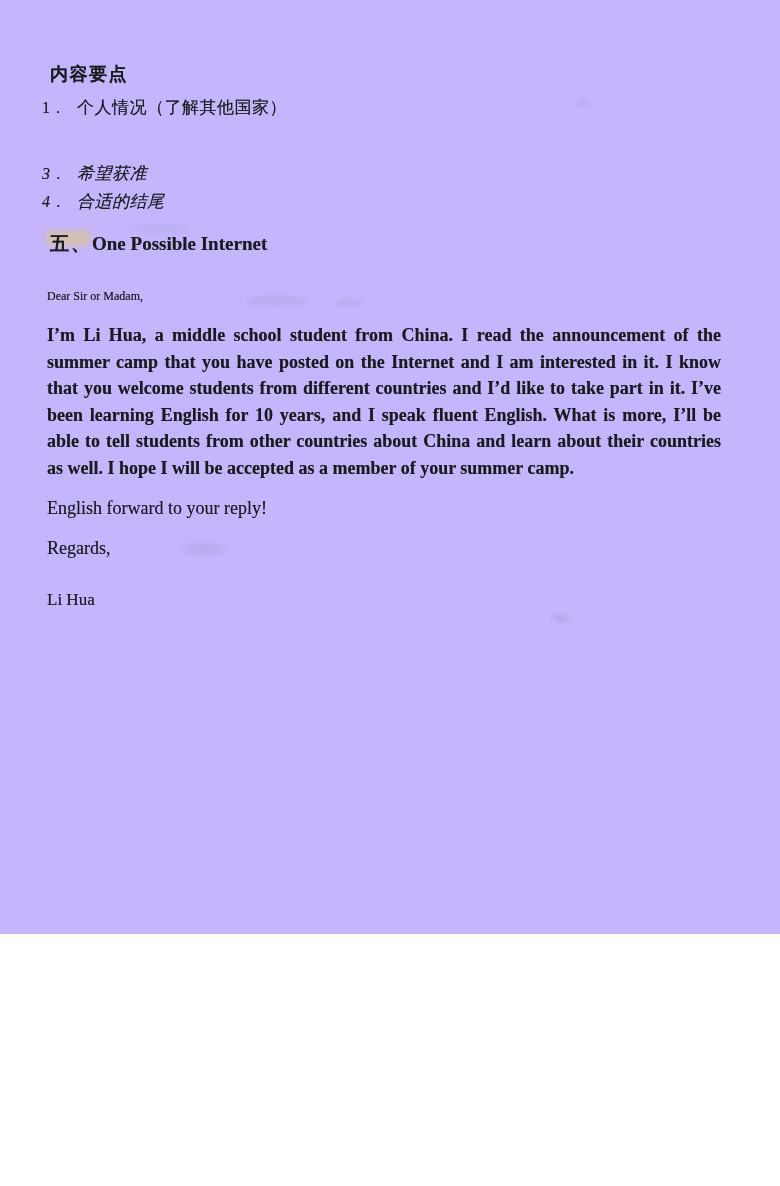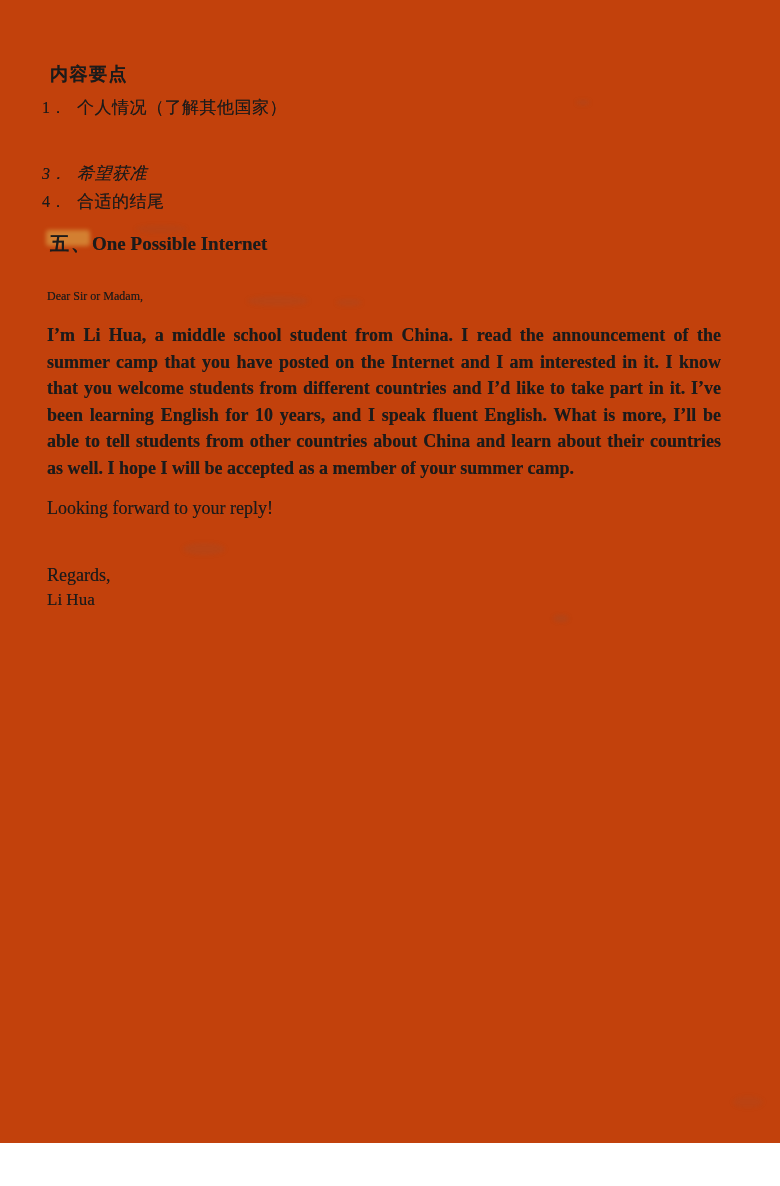--- a/index.html
+++ b/index.html
@@ -3,22 +3,22 @@
 <meta charset="utf-8">
 <style>
   html, body {
     margin: 0;
     padding: 0;
     background: #ffffff;
   }
   .page {
     position: relative;
     width: 780px;
-    height: 1143px;
-    background: #c2410c;
+    height: 934px;
+    background: #c4b5fd;
     font-family: "Liberation Serif", serif;
     color: #1b1b1b;
     overflow: hidden;
     text-shadow: 0 0 0.4px rgba(20,20,20,0.55); 
   }
 
   
   .cp-heading {
     position: absolute;
     left: 50px;
@@ -36,21 +36,21 @@
   }
   .cp-item .num {
     display: inline-block;
     width: 35px;
     font-size: 16px;
     letter-spacing: 0;
   }
   .cp-item-1 { top: 96px; }
   .cp-item-2 { top: 129px; }
   .cp-item-3 { top: 162px; font-style: italic; }
-  .cp-item-4 { top: 190px; }
+  .cp-item-4 { top: 190px; font-style: italic; }
 
   
   .section-heading {
     position: absolute;
     left: 50px;
     top: 231px;
     font-size: 19px;
     font-weight: bold;
     white-space: nowrap;
     z-index: 2;
@@ -89,21 +89,20 @@
     position: absolute;
     left: 47px;
     top: 498px;
     font-size: 18px;
   }
   .regards-line {
     position: absolute;
     left: 47px;
     top: 538px;
     font-size: 18px;
-    margin-top: 27px;
   }
   .signature {
     position: absolute;
     left: 47px;
     top: 590px;
     font-size: 17px;
   }
 
   
   .smudge {
@@ -148,19 +147,19 @@
 
   <div class="highlight-mark"></div>
   <div class="section-heading">
     <span class="cn-num">五、</span><span>One Possible Internet</span>
   </div>
 
   <div class="salutation">Dear Sir or Madam,</div>
 
   <div class="letter-body">I’m Li Hua, a middle school student from China. I read the announcement of the summer camp that you have posted on the Internet and I am interested in it. I know that you welcome students from different countries and I’d like to take part in it. I’ve been learning English for 10 years, and I speak fluent English. What is more, I’ll be able to tell students from other countries about China and learn about their countries as well. I hope I will be accepted as a member of your summer camp.</div>
 
-  <div class="closing-line">Looking forward to your reply!</div>
+  <div class="closing-line">English forward to your reply!</div>
 
   <div class="regards-line">Regards,</div>
 
   <div class="signature">Li Hua</div>
 
 </div>
 
 </body></html>

